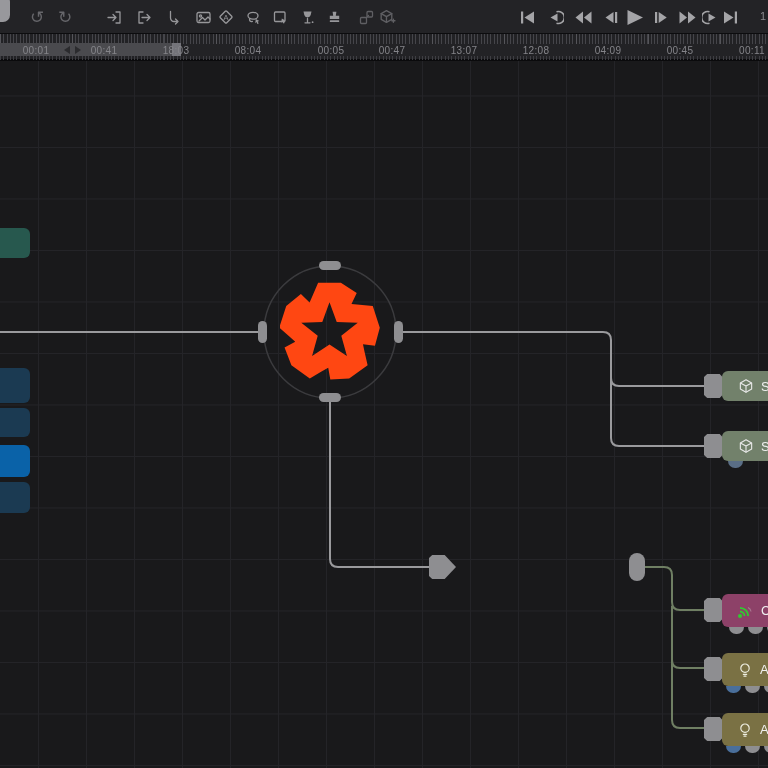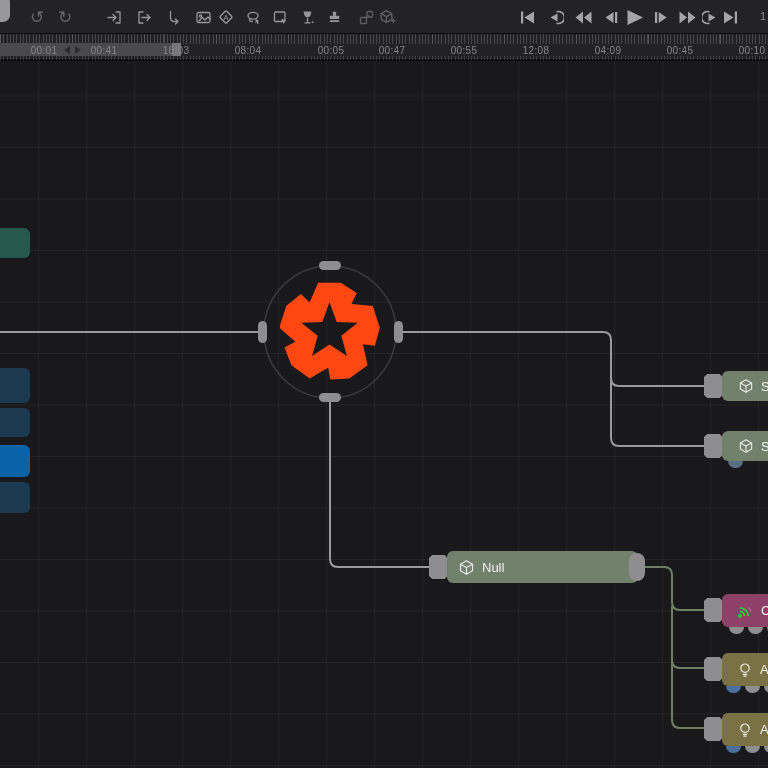--- a/index.html
+++ b/index.html
@@ -208,31 +208,31 @@
 </div>
 
 <div id="ruler">
   <div id="ticks-top"></div>
   <div id="range-bar"></div>
   <div id="range-endcap"></div>
   <div id="range-handle">
     <span class="tl"></span>
     <span class="tr"></span>
   </div>
-  <span class="rlabel" style="left:44px">00:01</span>
+  <span class="rlabel" style="left:36px">00:01</span>
   <span class="rlabel" style="left:104px">00:41</span>
   <span class="rlabel" style="left:176px">18:03</span>
   <span class="rlabel" style="left:248px">08:04</span>
   <span class="rlabel" style="left:331px">00:05</span>
   <span class="rlabel" style="left:392px">00:47</span>
-  <span class="rlabel" style="left:464px">00:55</span>
+  <span class="rlabel" style="left:464px">13:07</span>
   <span class="rlabel" style="left:536px">12:08</span>
   <span class="rlabel" style="left:608px">04:09</span>
   <span class="rlabel" style="left:680px">00:45</span>
-  <span class="rlabel" style="left:752px">00:10</span>
+  <span class="rlabel" style="left:752px">00:11</span>
   <div id="ticks-bottom"></div>
 </div>
 
 <div id="canvas">
 
   <svg id="wires" width="768" height="707" viewBox="0 0 768 707">
     <g stroke="#9A9A9D" stroke-width="2" fill="none">
       <path d="M0 271 H260"></path>
       <path d="M401 271 H603 Q611 271 611 279 V377 Q611 385 619 385 H708"></path>
       <path d="M611 317 Q611 325 619 325 H708"></path>
@@ -260,29 +260,20 @@
       11.5 83.5 30.1 97 41.5 90.1 48.7 86 50.8 98 69.9 97 88.5 83.5 85.5 70.5 83.8 62.3 95.9 64
       100.8 45.6 93.7 23.7 80.5 22.6 72.2 21.6 77.5 10.7 Z
       M50 20 L42.7 39.9 21.5 40.7 38.1 53.9 32.4 74.3 50 62.5 67.6 74.3 61.9 53.9 78.5 40.7 57.3 39.9 Z"></path>
   </svg>
   <div class="hub-port" style="left:319px; top:200px; width:22px; height:9px"></div>
   <div class="hub-port" style="left:258px; top:260px; width:9px; height:22px"></div>
   <div class="hub-port" style="left:394px; top:260px; width:9px; height:22px"></div>
   <div class="hub-port" style="left:319px; top:332px; width:22px; height:9px"></div>
 
   <div class="port-in" style="left:429px; top:494px"></div>
-  <div class="node" style="left:447px; top:490px; width:191px; height:32px; background:#72816B">
-    <span class="nicon">
-      <svg width="17" height="17" viewBox="0 0 17 17" stroke="#E8E8E8" stroke-width="1.2" fill="none" stroke-linejoin="round">
-        <path d="M8.5 1.8l6 3.4v6.6l-6 3.4-6-3.4V5.2z"></path>
-          <path d="M2.5 5.2l6 3.4 6-3.4 M8.5 8.6v6.6"></path>
-      </svg>
-    </span>
-    <span>Null</span>
-  </div>
   <div class="port-out" style="left:629px; top:492px"></div>
 
   <div class="port-in" style="left:704px; top:313px"></div>
   <div class="node" style="left:722px; top:310px; width:90px; height:30px; background:#72816B">
     <span class="nicon" style="margin-left:16px">
       <svg width="16" height="16" viewBox="0 0 17 17" stroke="#E8E8E8" stroke-width="1.2" fill="none" stroke-linejoin="round">
         <path d="M8.5 1.8l6 3.4v6.6l-6 3.4-6-3.4V5.2z"></path>
           <path d="M2.5 5.2l6 3.4 6-3.4 M8.5 8.6v6.6"></path>
       </svg>
     </span>

